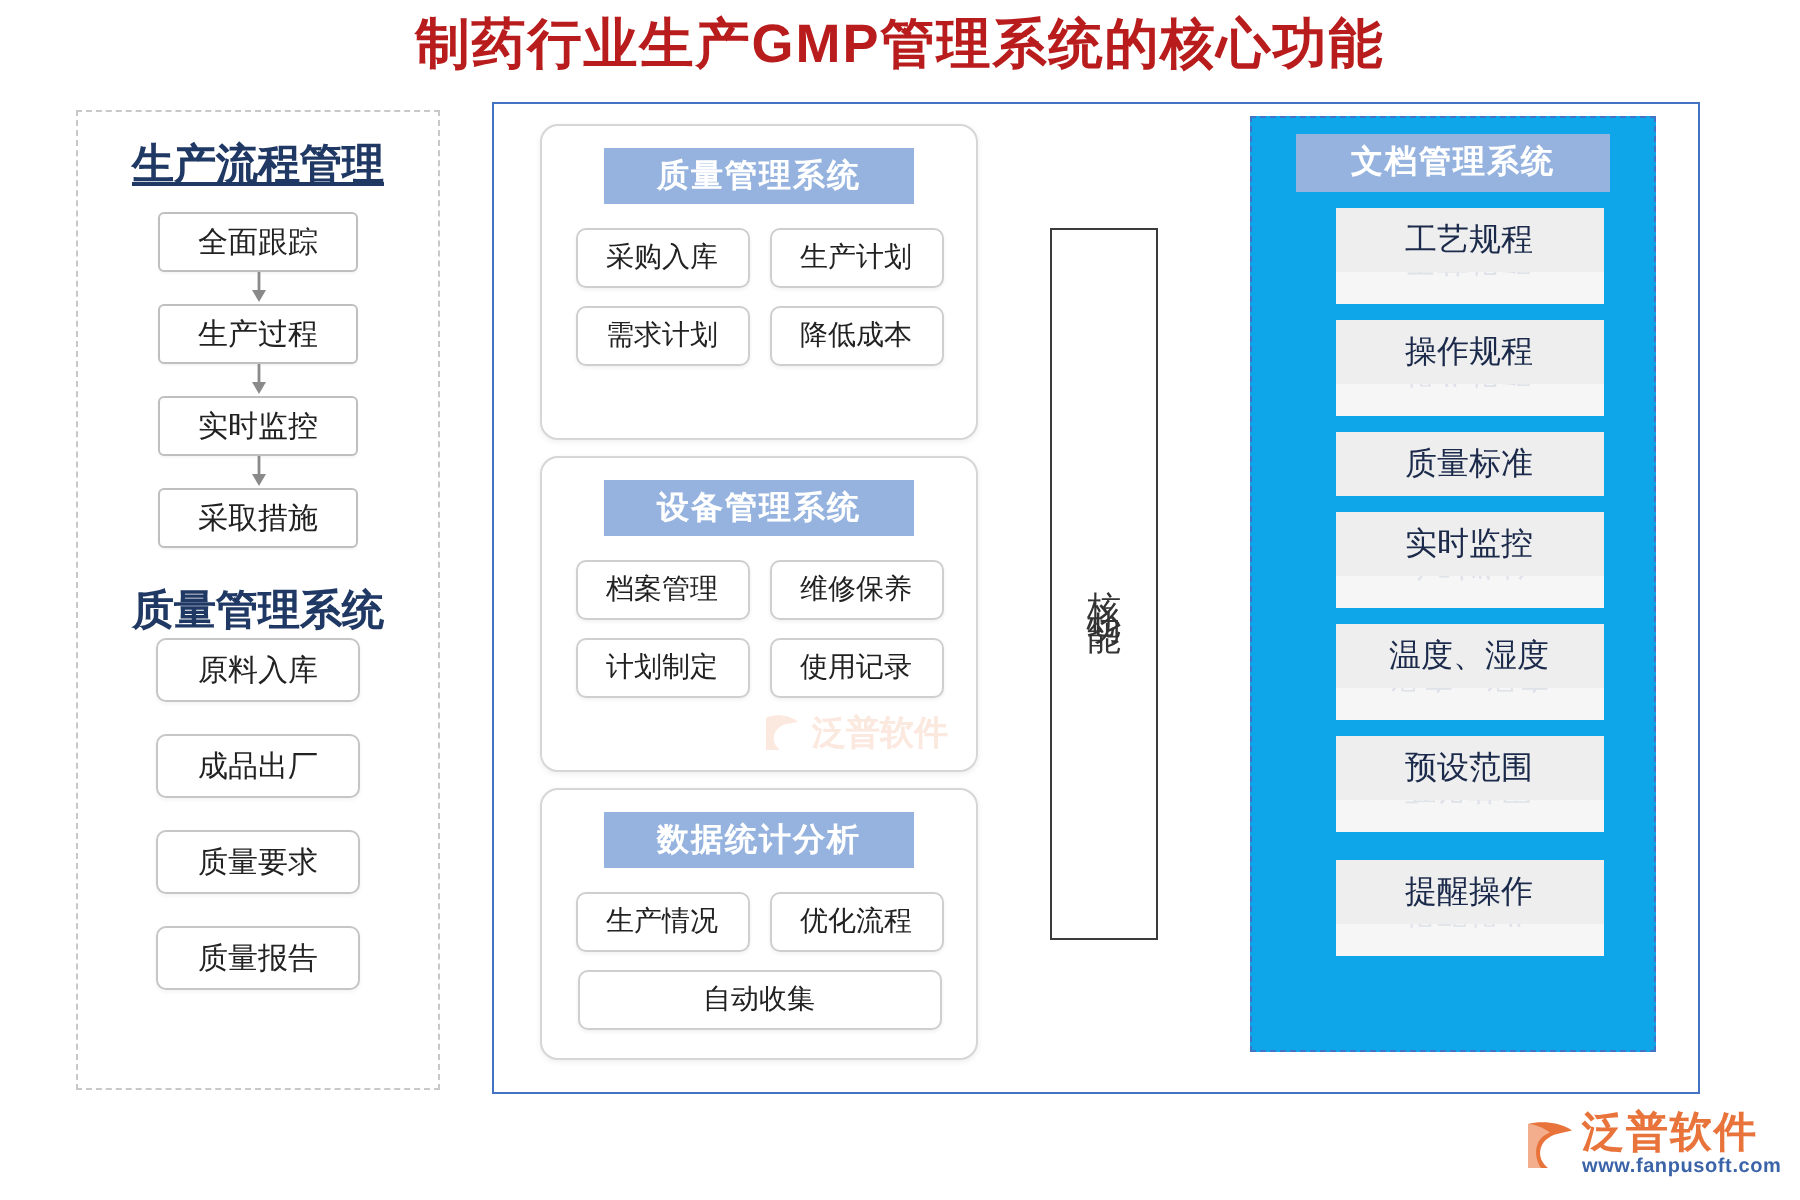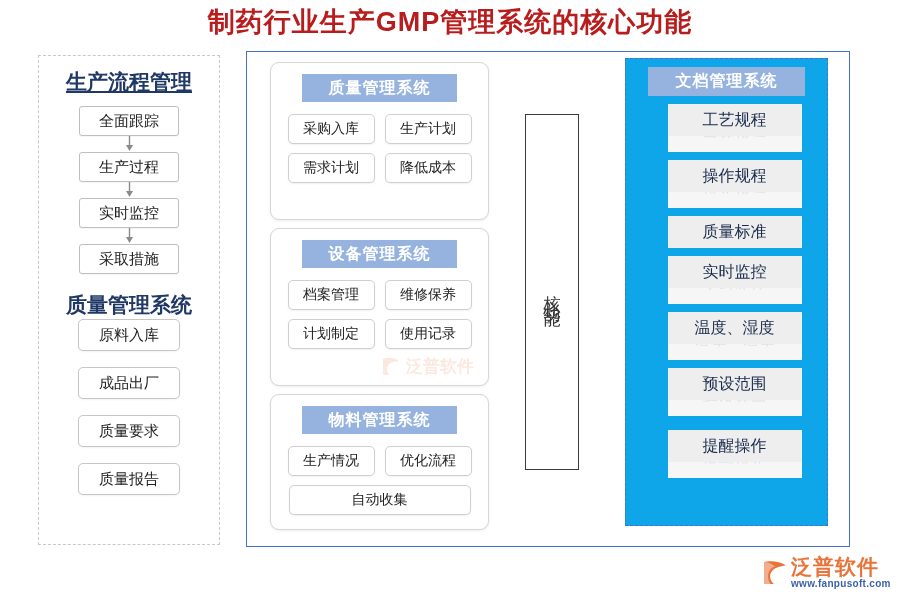--- a/index.html
+++ b/index.html
@@ -255,21 +255,21 @@
   <div class="card-header">设备管理系统</div>
   <div class="card-grid">
     <div class="item-box">档案管理</div>
     <div class="item-box">维修保养</div>
     <div class="item-box">计划制定</div>
     <div class="item-box">使用记录</div>
   </div>
 </div>
 
 <div class="mid-card" style="left:270px;top:394px;width:219px;height:136px;">
-  <div class="card-header">物料管理系统</div>
+  <div class="card-header">数据统计分析</div>
   <div class="card-grid">
     <div class="item-box">生产情况</div>
     <div class="item-box">优化流程</div>
     <div class="item-box wide">自动收集</div>
   </div>
 </div>
 
 <div class="watermark">
   <svg width="22" height="22" viewBox="0 0 22 22">
     <path d="M3 3 L3 19 L10 19 C5 15 6 8 13 6 L19 5 C14 1 7 1 3 3 Z" fill="#e8743b"></path>

